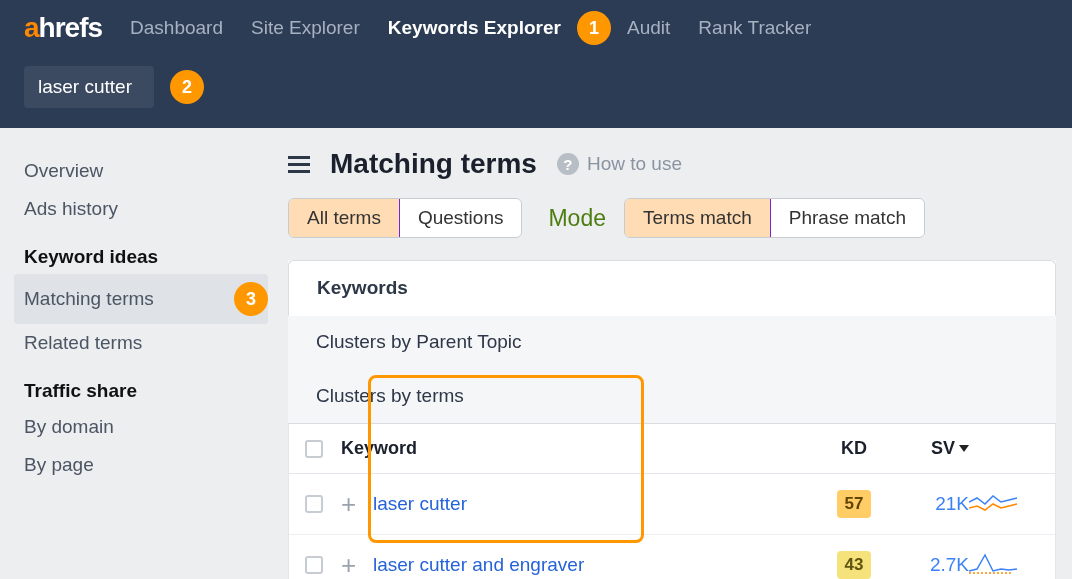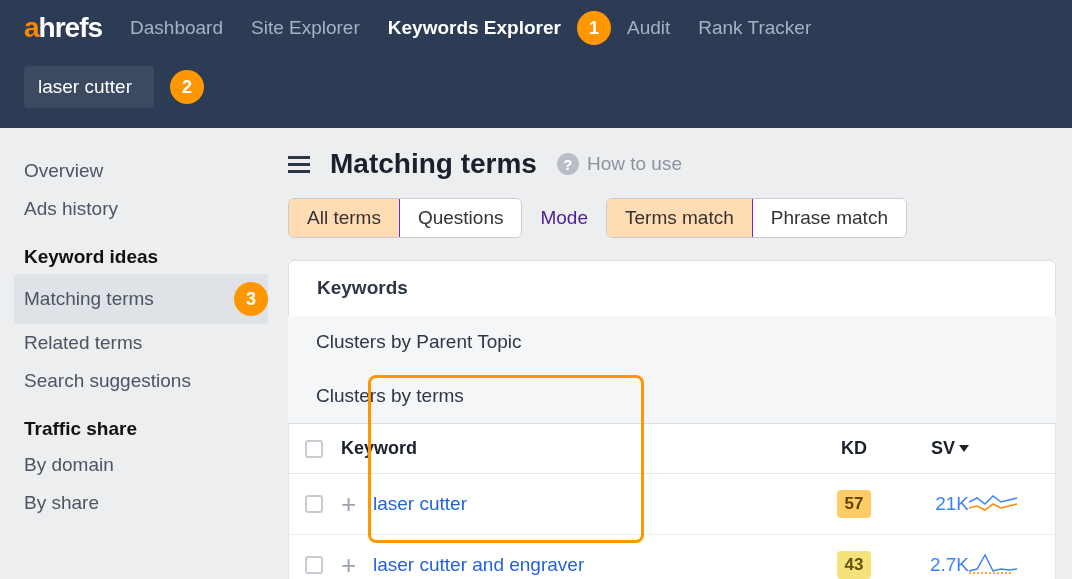--- a/index.html
+++ b/index.html
@@ -22,21 +22,21 @@
 .hamburger-icon { display: flex; flex-direction: column; gap: 4px; cursor: pointer; }
 .hamburger-icon span { display: block; width: 22px; height: 3px; background: #2d3748; }
 .page-title { font-size: 28px; font-weight: 700; color: #1a202c; }
 .howto { display: flex; align-items: center; gap: 8px; color: #8a94a0; font-size: 19px; cursor: pointer; }
 .howto-icon { width: 22px; height: 22px; border-radius: 50%; background: #b8bec6; color: #fff; display: flex; align-items: center; justify-content: center; font-size: 15px; font-weight: 700; }
 .filters-row { display: flex; align-items: center; gap: 18px; margin-bottom: 22px; }
 .pill-group { display: inline-flex; border: 1px solid #c8ccd2; border-radius: 6px; overflow: hidden; }
 .pill { padding: 8px 18px; font-size: 19px; color: #333; background: #fff; cursor: pointer; border-right: 1px solid #6d28d9; }
 .pill:last-child { border-right: none; }
 .pill.active { background: #ffdcb3; }
-.mode-label { color: #4c1d95; font-size: 19px; }
+.mode-label { color: #4d7c0f; font-size: 23px; margin-left: 8px; }
 .tabs { display: flex; border-bottom: 1px solid #d9dde2; background: #f5f6f8; flex-direction: column; }
 .tab { padding: 16px 28px; font-size: 19px; color: #2d3748; cursor: pointer; }
 .tab.active { background: #fff; font-weight: 700; border: 1px solid #d9dde2; border-bottom: 1px solid #fff; border-radius: 6px 6px 0 0; margin-bottom: -1px; }
 .table { background: #fff; border: 1px solid #e3e6ea; border-top: none; }
 .table-header { display: flex; align-items: center; padding: 14px 16px; border-bottom: 1px solid #e3e6ea; }
 .th { font-weight: 700; font-size: 18px; color: #1a202c; }
 .checkbox { width: 18px; height: 18px; border: 2px solid #c7ccd3; border-radius: 3px; background: #fff; cursor: pointer; }
 .col-check { width: 36px; }
 .col-plus { width: 32px; }
 .col-keyword { flex: 1; }
@@ -77,24 +77,23 @@
 <div class="content">
   <div class="sidebar">
     <div class="sidebar-item">Overview</div>
     <div class="sidebar-item">Ads history</div>
     <div class="sidebar-heading">Keyword ideas</div>
     <div class="sidebar-item selected">
       <span>Matching terms</span>
       <span class="annotation-badge">3</span>
     </div>
     <div class="sidebar-item">Related terms</div>
-    <div class="sidebar-item">Search suggestions</div>
     <div class="sidebar-heading">Traffic share</div>
     <div class="sidebar-item">By domain</div>
-    <div class="sidebar-item">By share</div>
+    <div class="sidebar-item">By page</div>
   </div>
 
   <div class="main main-wrap">
     <div class="title-row">
       <div class="hamburger-icon">
           <span></span>
           <span></span>
           <span></span>
         </div>
       <div class="page-title">Matching terms</div>

